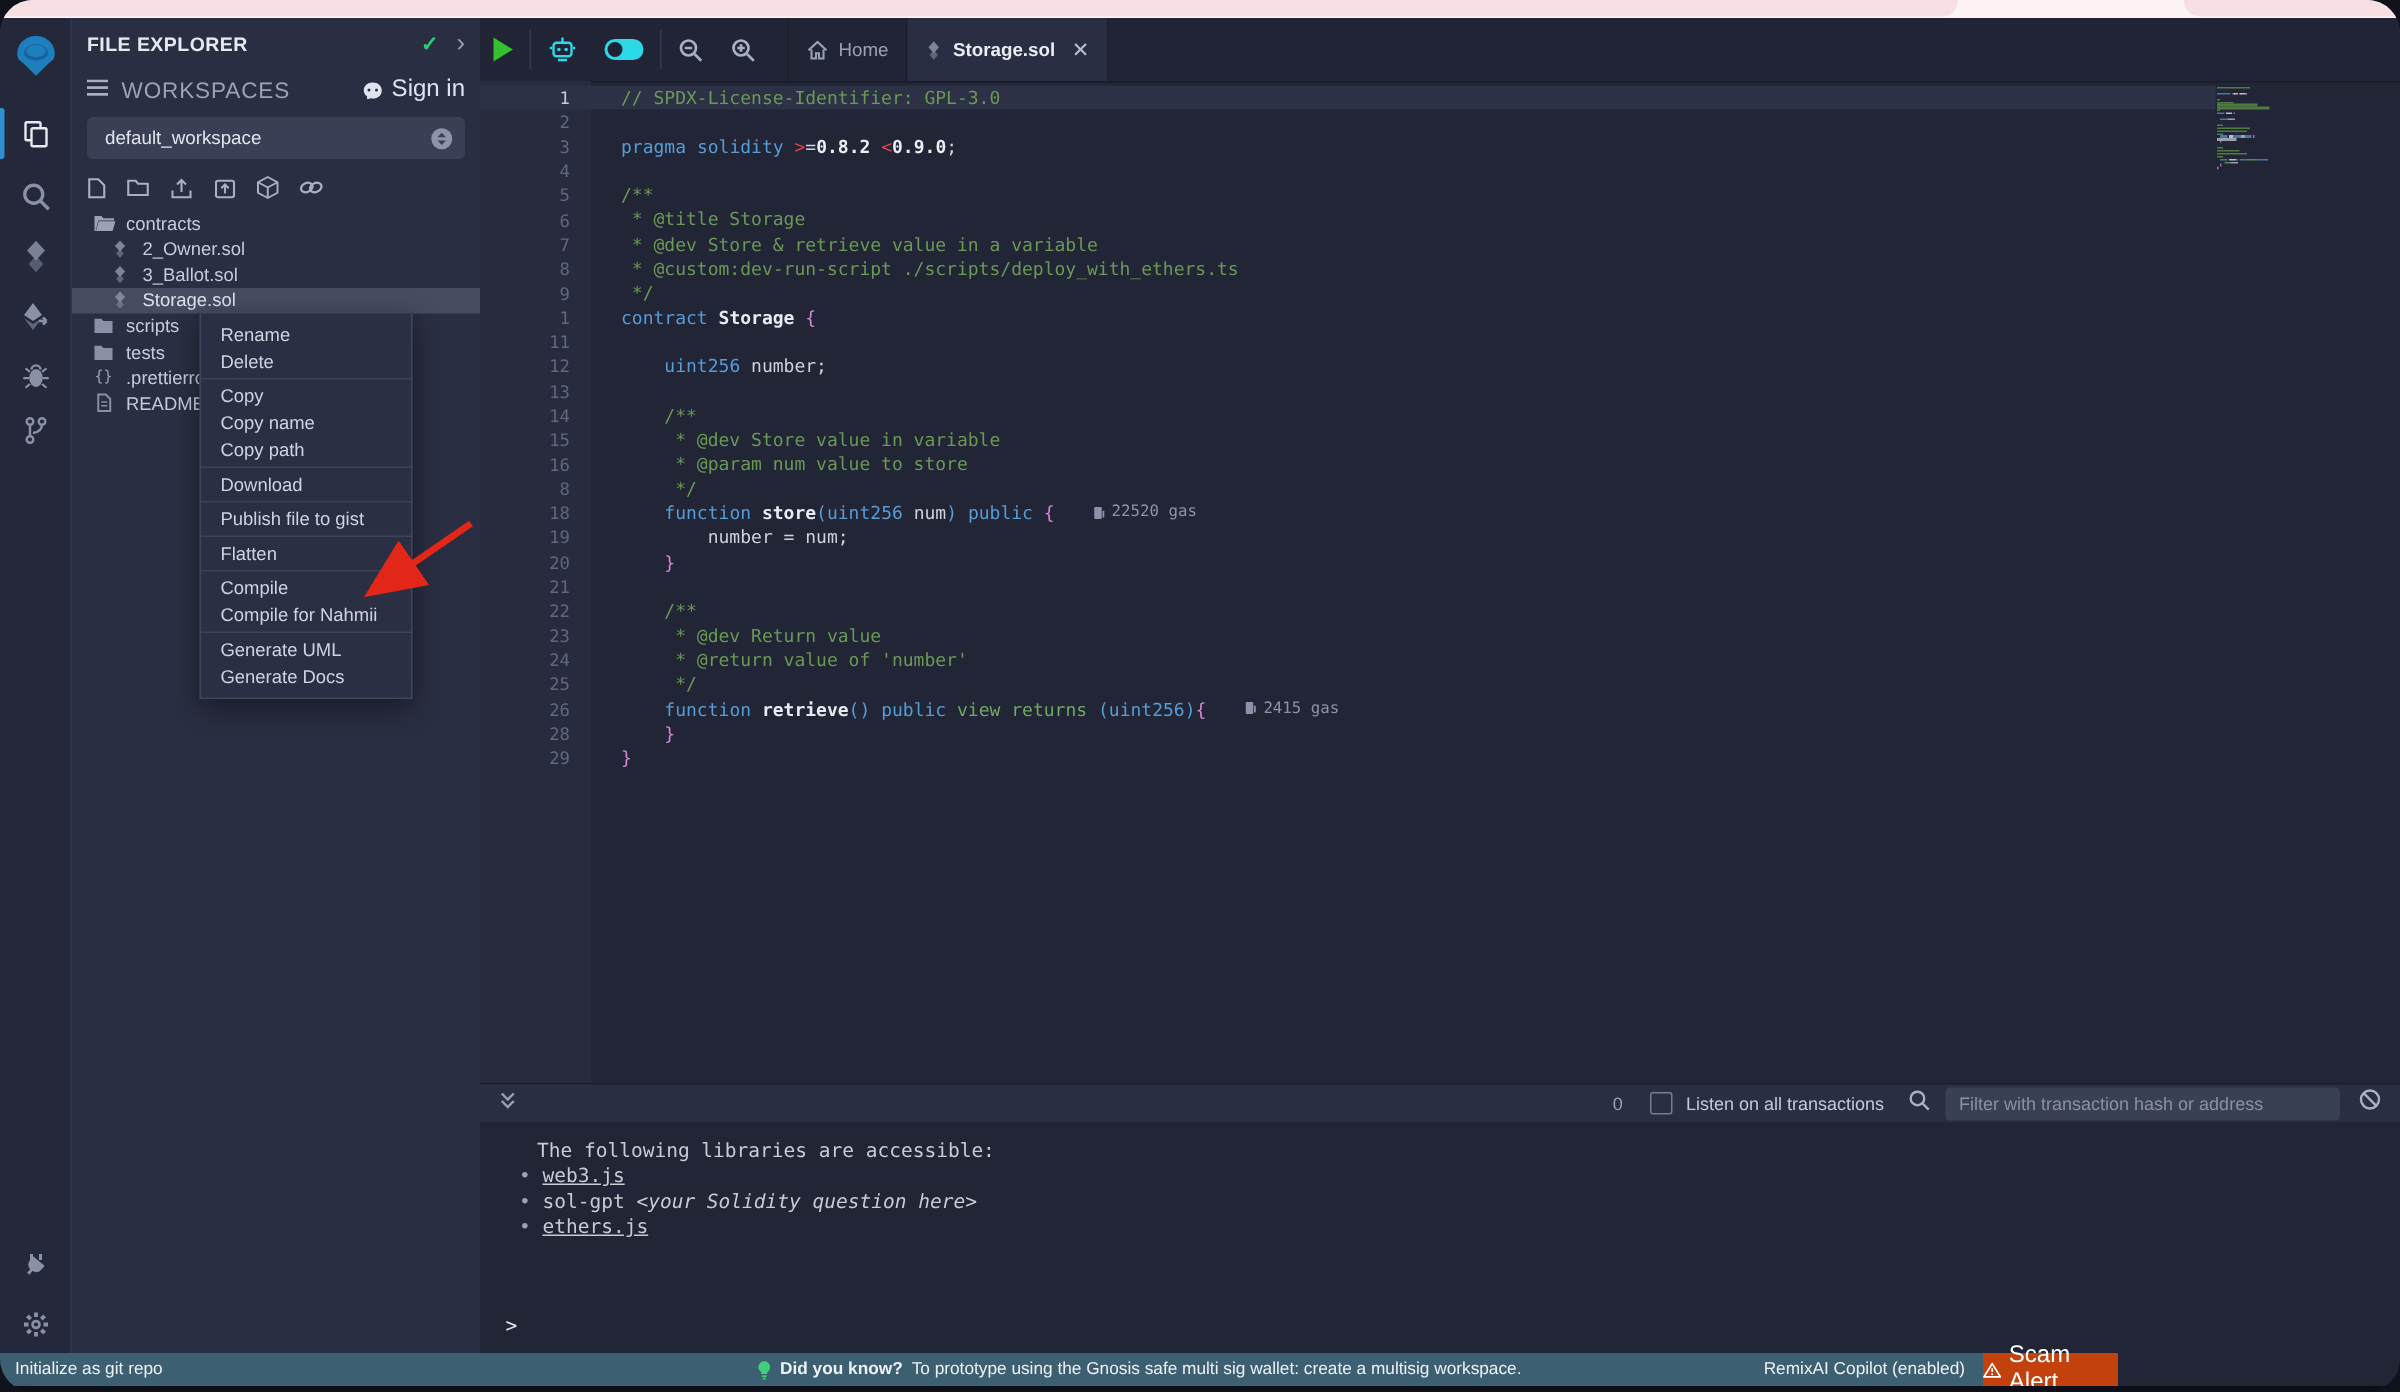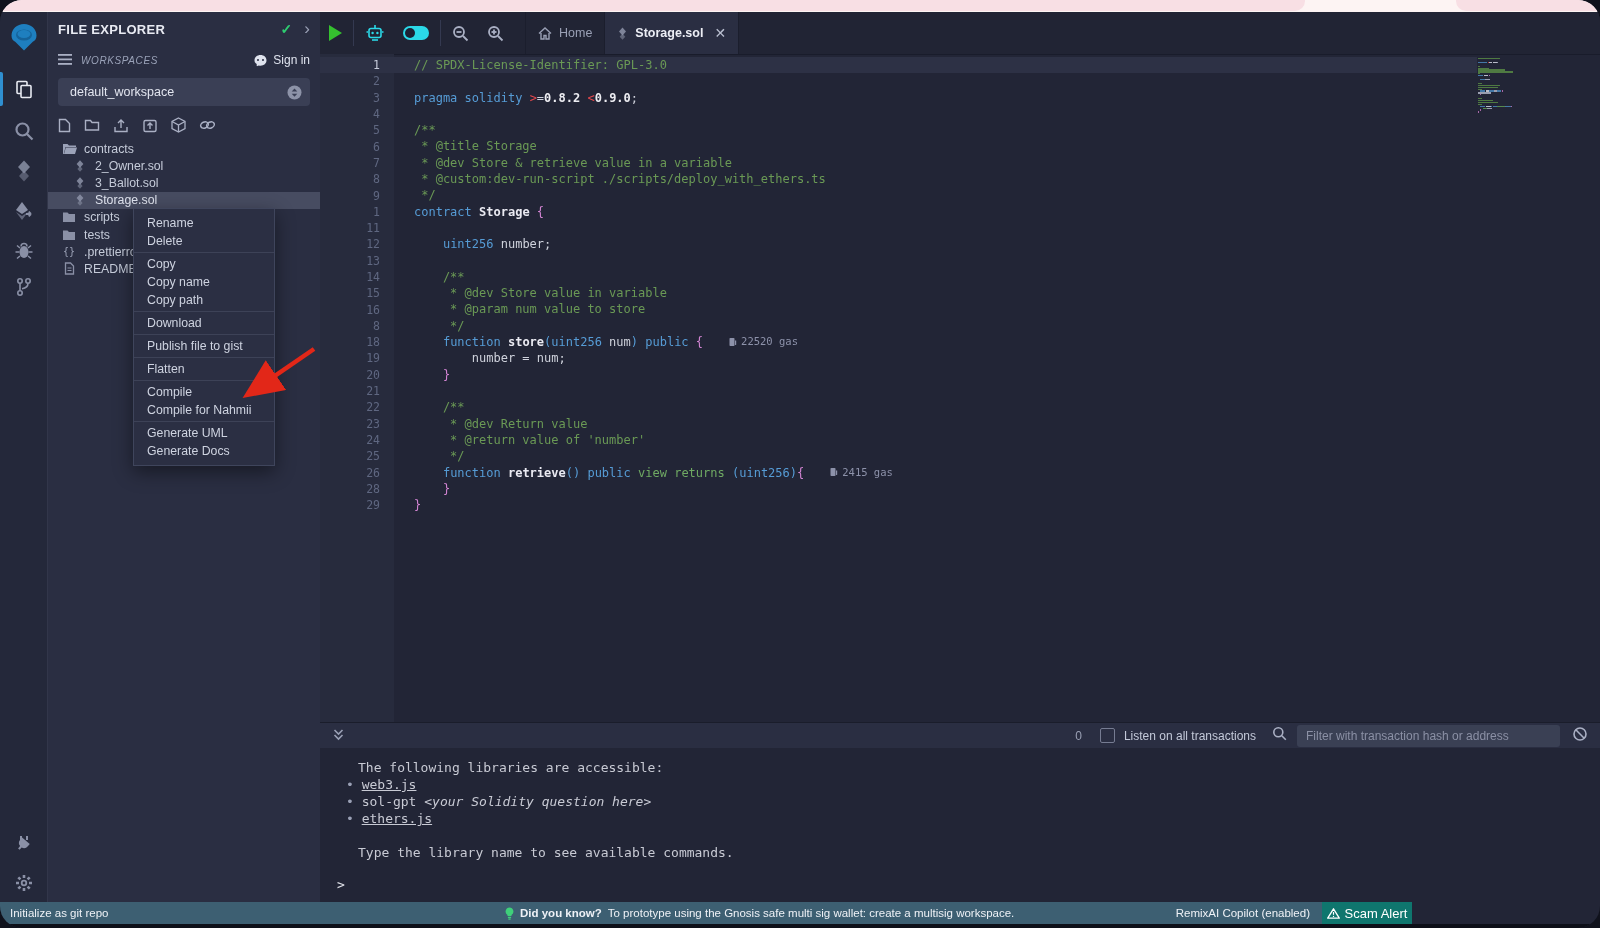--- a/index.html
+++ b/index.html
@@ -14,22 +14,22 @@
   .rail .ritem{position:absolute;left:0;width:47px;height:38px;display:flex;align-items:center;justify-content:center;}
   .rail .ritem.active::before{content:"";position:absolute;left:0;top:2px;width:3px;height:34px;background:#2f8fd0;border-radius:0 2px 2px 0;}
   .rail svg{display:block;}
   
   .panel{position:absolute;left:48px;top:12px;width:272px;height:890px;background:#2a2e42;border-right:2px solid #171a28;}
   .fe-head{position:absolute;left:0;top:0;width:100%;height:34px;display:flex;align-items:center;padding:0 10px;box-sizing:border-box;}
   .fe-title{font-size:13px;font-weight:bold;color:#e8eaf2;letter-spacing:.3px;flex:1;}
   .fe-check{color:#2ecc71;font-weight:bold;font-size:14px;margin-right:12px;}
   .fe-chev{color:#9aa0b5;font-size:17px;line-height:10px;}
   .ws-row{position:absolute;left:0;top:36px;width:100%;height:24px;display:flex;align-items:center;padding:0 10px;box-sizing:border-box;}
-  .ws-label{font-size:10px;color:#9aa2b8;letter-spacing:.6px;margin-left:9px;flex:1;font-style:italic;}
-  .signin{display:flex;align-items:center;gap:5px;font-size:12px;color:#dfe3ee;}
+  .ws-label{font-size:15px;color:#9aa2b8;letter-spacing:.6px;margin-left:9px;flex:1;}
+  .signin{display:flex;align-items:center;gap:5px;font-size:16px;color:#dfe3ee;}
   .ws-select{position:absolute;left:10px;top:66px;width:252px;height:28px;background:#3a3f55;border-radius:4px;
              display:flex;align-items:center;padding:0 8px 0 12px;box-sizing:border-box;}
   .ws-select .name{flex:1;font-size:12.5px;color:#e2e5ef;}
   .fe-toolbar{position:absolute;left:10px;top:105px;display:flex;gap:13px;align-items:center;}
   .fe-toolbar .ticon{display:flex;align-items:center;justify-content:center;}
   
   .tree{position:absolute;left:0;top:128px;width:100%;}
   .trow{height:17.2px;display:flex;align-items:center;font-size:12.3px;color:#c5cbd9;white-space:nowrap;}
   .trow .ticn{width:16px;display:flex;justify-content:center;margin-right:7px;flex:none;}
   .trow.sel{background:#474c61;color:#dde1ec;}
@@ -87,22 +87,22 @@
   .toline .bdot{color:#9aa0b5;}
   .toline .lnk{text-decoration:underline;}
   .toline .it{font-style:italic;}
   .tprompt{position:absolute;left:17px;bottom:10px;font-family:"DejaVu Sans Mono",monospace;font-size:13px;color:#e3e5ec;}
   
   .statusbar{position:absolute;left:0;top:902px;width:1412px;height:22px;background:#3d5f72;font-size:11.5px;color:#eef1f6;}
   .sb-left{position:absolute;left:10px;top:0;height:22px;line-height:22px;}
   .sb-tip{position:absolute;left:505px;top:0;height:22px;display:flex;align-items:center;gap:6px;}
   .sb-tip b{font-weight:bold;}
   .sb-copilot{position:absolute;right:102px;top:0;height:22px;line-height:22px;}
-  .sb-scam{position:absolute;right:0;top:0;width:90px;height:22px;background:#0f766e;display:flex;align-items:center;
-           justify-content:center;gap:5px;font-size:13px;color:#fff;}
+  .sb-scam{position:absolute;right:0;top:0;width:90px;height:22px;background:#c2410c;display:flex;align-items:center;
+           justify-content:center;gap:5px;font-size:16px;color:#fff;}
   .bottomdark{position:absolute;left:0;top:924px;width:1600px;height:4px;background:#0d0f18;}
 </style>
 </head>
 <body>
 
 <div id="app">
 
   <div class="topstrip">
     <div class="pinkL"></div>
     <div class="pinkR"></div>
@@ -613,21 +613,20 @@
               </g>
             </svg>
         </span>
       </div>
       <div class="term-out" id="termout">
         <div class="toline"><span>The following libraries are accessible:</span></div>
           <div class="toline bullet"><span class="bdot">• </span><span class="lnk">web3.js</span></div>
           <div class="toline bullet"><span class="bdot">• </span><span>sol-gpt </span><span class="it">&lt;your Solidity question here&gt;</span></div>
           <div class="toline bullet"><span class="bdot">• </span><span class="lnk">ethers.js</span></div>
           <div class="toline">&nbsp;</div>
-          <div class="toline"><span>Type the library name to see available commands.</span></div>
           <div class="tprompt">&gt;</div>
       </div>
     </div>
   </section>
 
   <footer class="statusbar">
     <span class="sb-left">Initialize as git repo</span>
     <span class="sb-tip">
       <svg width="9" height="13" viewBox="0 0 9 13">
           <path d="M4.5 0.5a4 4 0 0 1 2 7.4V9h-4V7.9A4 4 0 0 1 4.5.5z" fill="#3fd07a"></path>

